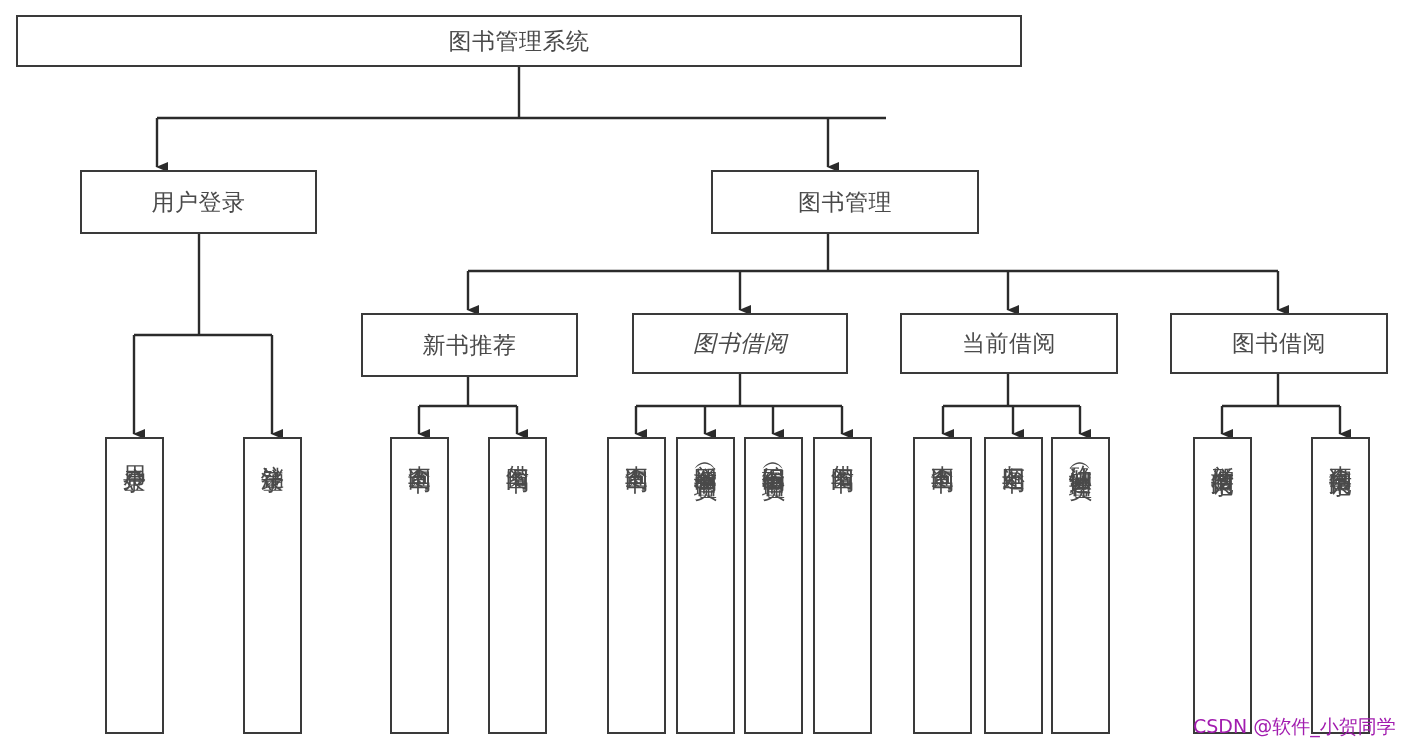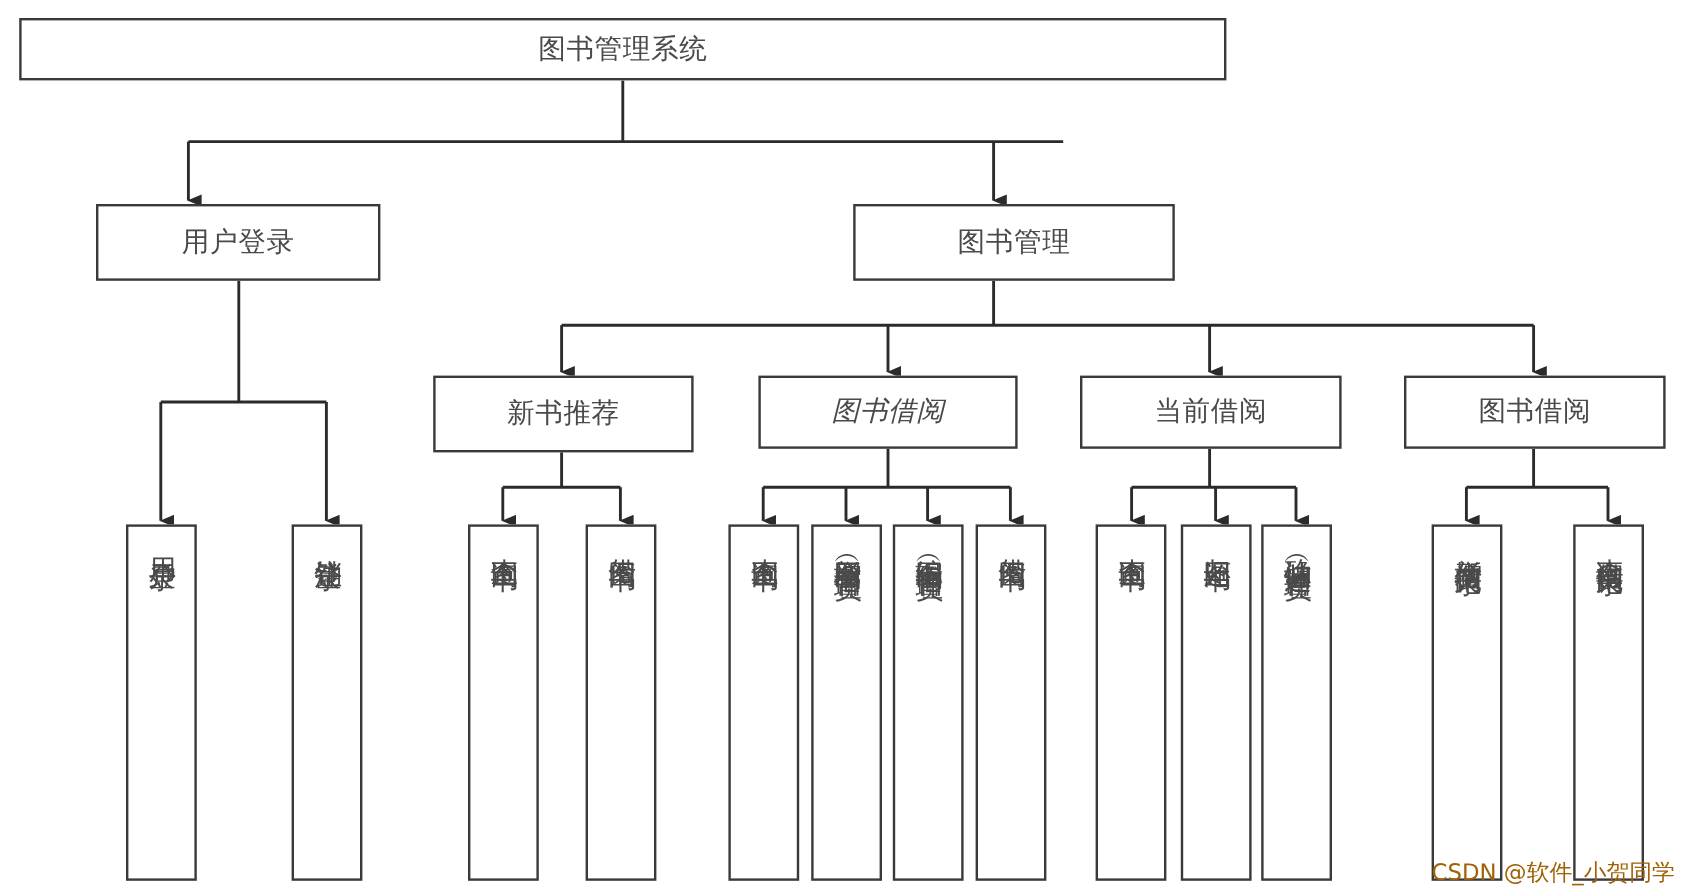--- a/index.html
+++ b/index.html
@@ -57,21 +57,21 @@
   .node.vert .label {
     writing-mode: vertical-rl;
     text-orientation: upright;
     font-size: 23px;
     line-height: 1.0;
     letter-spacing: 2px;
     white-space: nowrap;
   }
   .watermark {
     position: absolute;
-    color: #a16207;
+    color: #a21caf;
     font-size: 19px;
     white-space: nowrap;
     font-family: "DejaVu Sans", "Liberation Sans", sans-serif;
   }
 </style>
 </head>
 <body>
 
 <div id="canvas">
 

